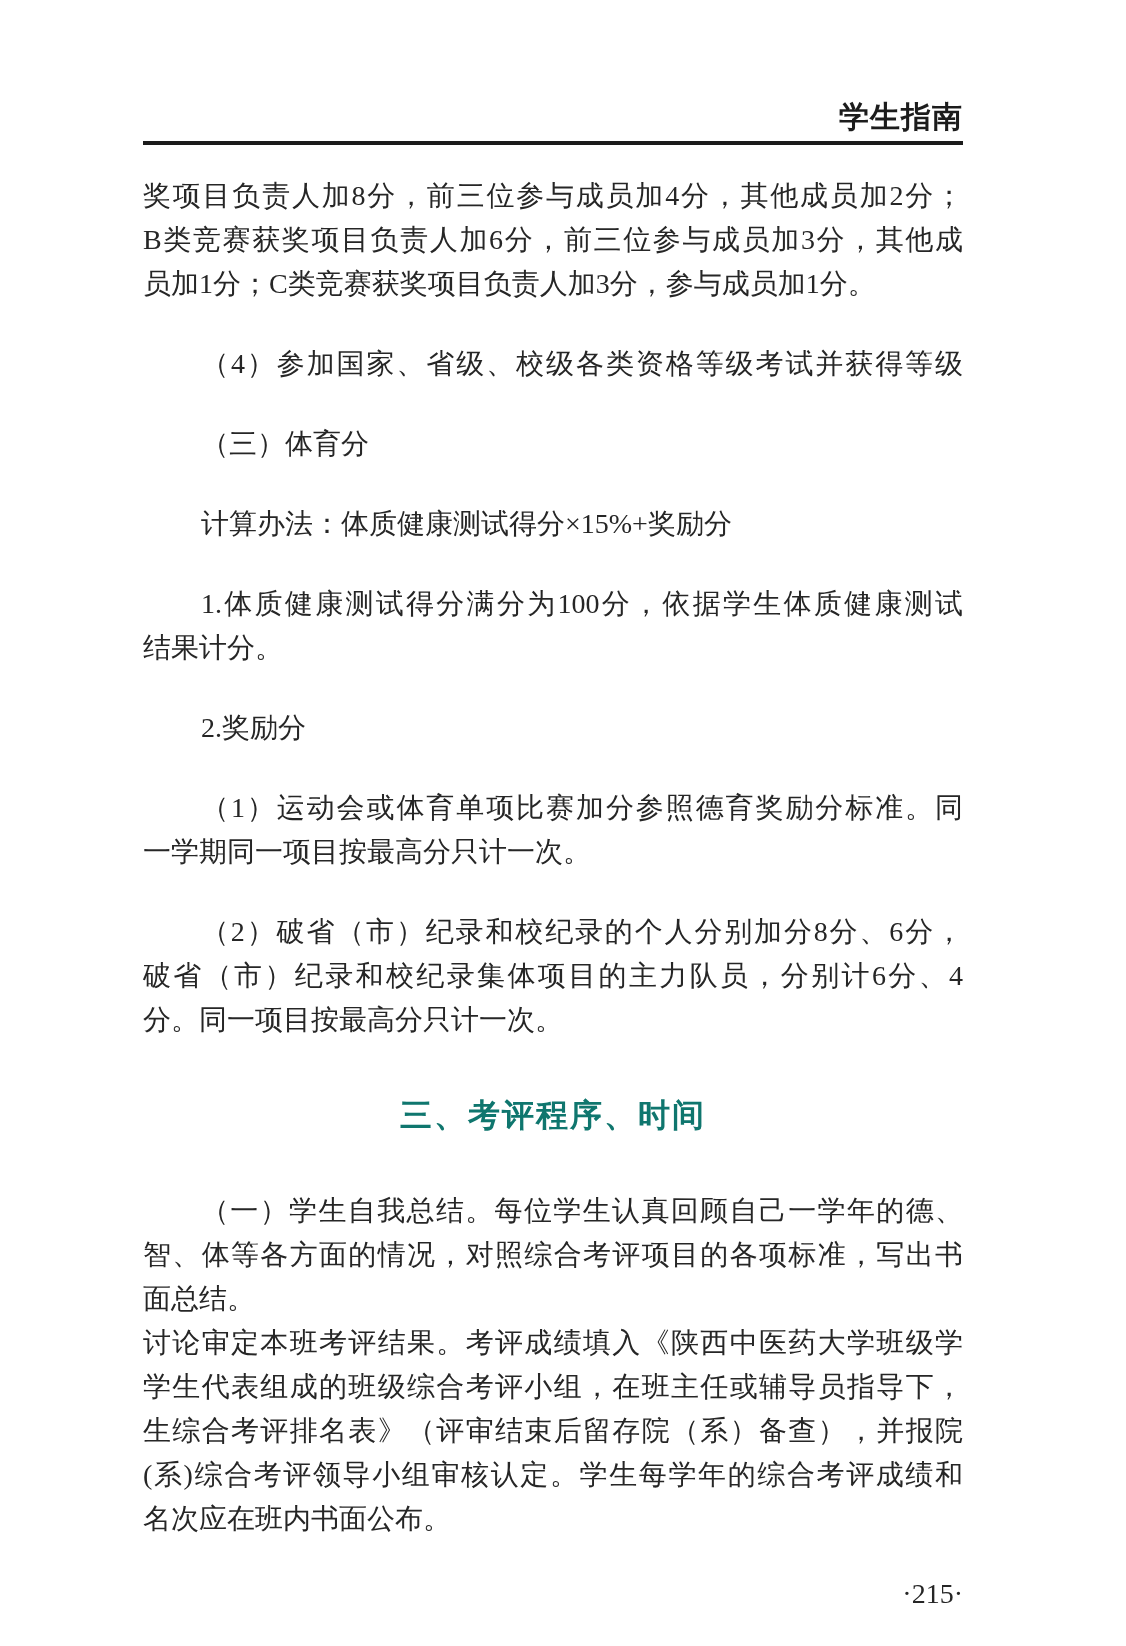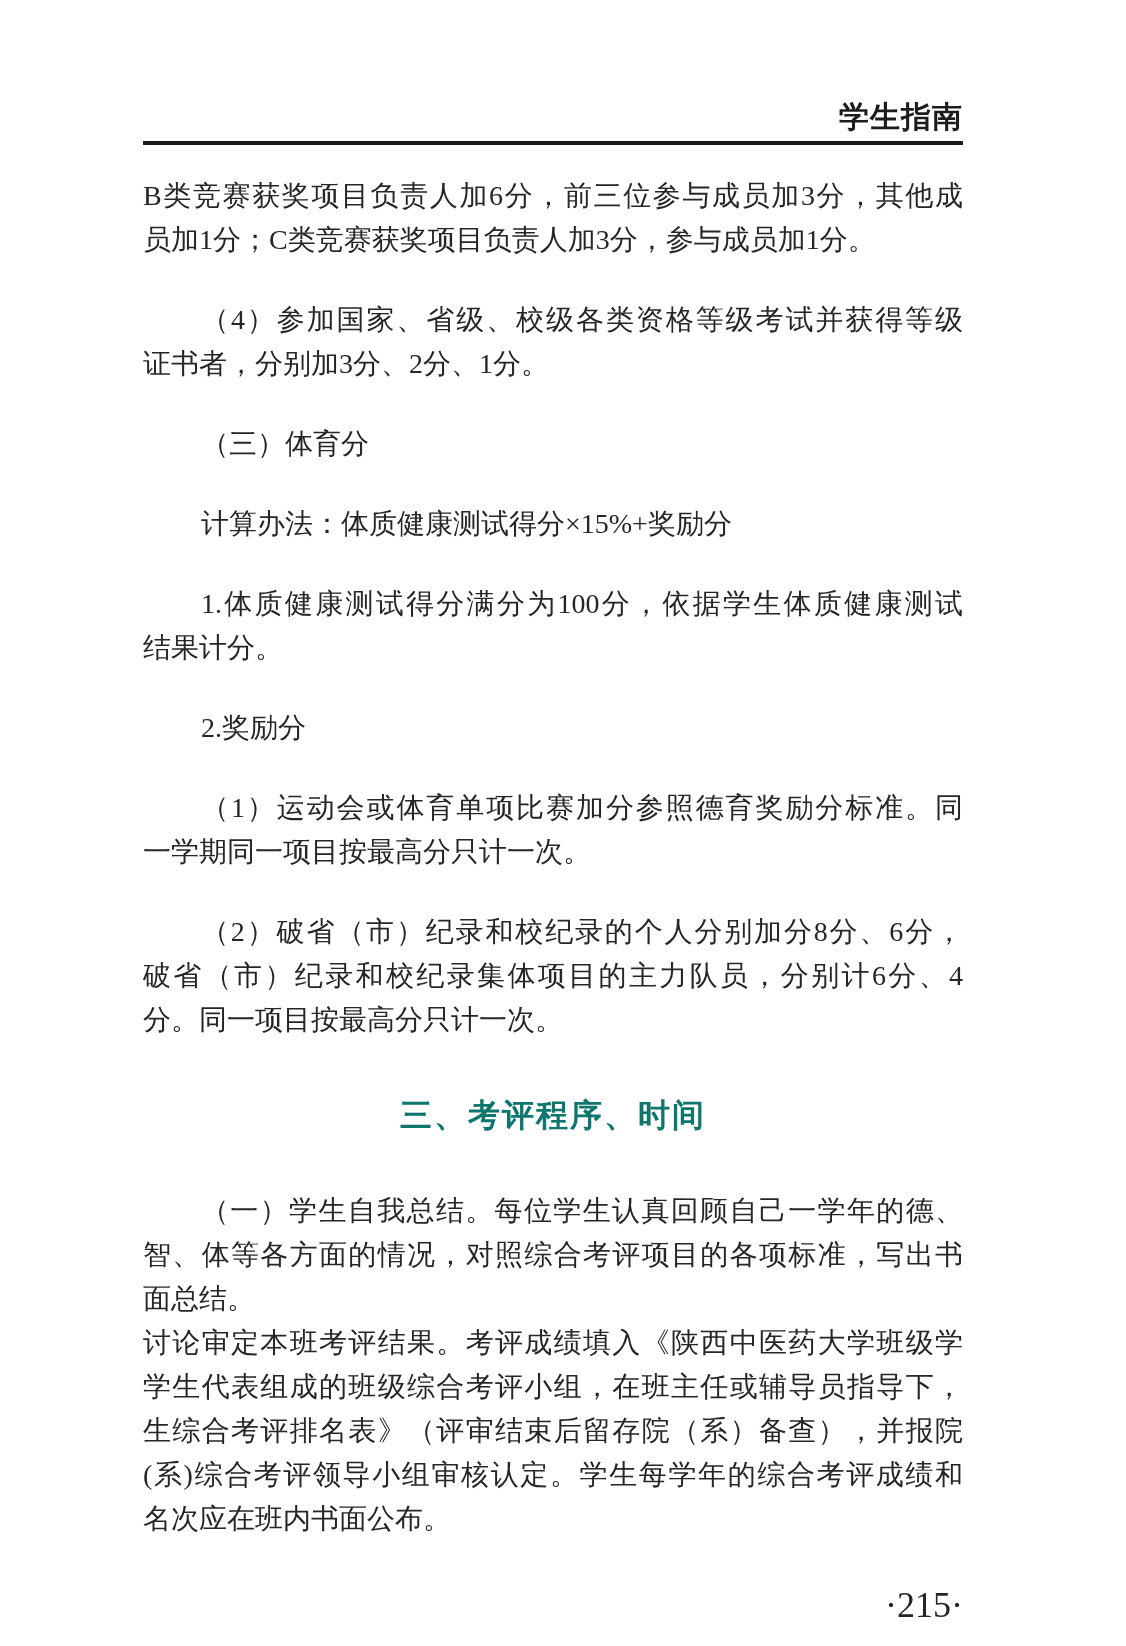--- a/index.html
+++ b/index.html
@@ -53,42 +53,42 @@
     font-family: "Liberation Sans", "DejaVu Sans", sans-serif;
     font-weight: 700;
     font-size: 32px;
     line-height: 44px;
     letter-spacing: 2px;
     text-align: center;
     margin: 51px 0 52px 0;
     color: #0f766e;
   }
   .page-number {
-    margin-top: 42px;
+    margin-top: 31px;
     text-align: right;
     font-family: "Liberation Serif", "DejaVu Serif", serif;
-    font-size: 36px;
+    font-size: 28px;
     line-height: 44px;
     color: #262626;
   }
 </style>
 </head>
 <body>
 
 <div class="page">
   <div class="page-header">
     <div class="header-title">学生指南</div>
     <div class="header-rule"></div>
   </div>
 
   <div class="document-body">
+      <div class="line stretch">奖项目负责人加8分，前三位参与成员加4分，其他成员加2分；</div>
       <div class="line stretch">B类竞赛获奖项目负责人加6分，前三位参与成员加3分，其他成</div>
       <div class="line">员加1分；C类竞赛获奖项目负责人加3分，参与成员加1分。</div>
       <div class="line indent stretch">（4）参加国家、省级、校级各类资格等级考试并获得等级</div>
-      <div class="line">证书者，分别加3分、2分、1分。</div>
       <div class="line indent">（三）体育分</div>
       <div class="line indent">计算办法：体质健康测试得分×15%+奖励分</div>
       <div class="line indent stretch">1.体质健康测试得分满分为100分，依据学生体质健康测试</div>
       <div class="line">结果计分。</div>
       <div class="line indent">2.奖励分</div>
       <div class="line indent stretch">（1）运动会或体育单项比赛加分参照德育奖励分标准。同</div>
       <div class="line">一学期同一项目按最高分只计一次。</div>
       <div class="line indent stretch">（2）破省（市）纪录和校纪录的个人分别加分8分、6分，</div>
       <div class="line stretch">破省（市）纪录和校纪录集体项目的主力队员，分别计6分、4</div>
       <div class="line">分。同一项目按最高分只计一次。</div>

